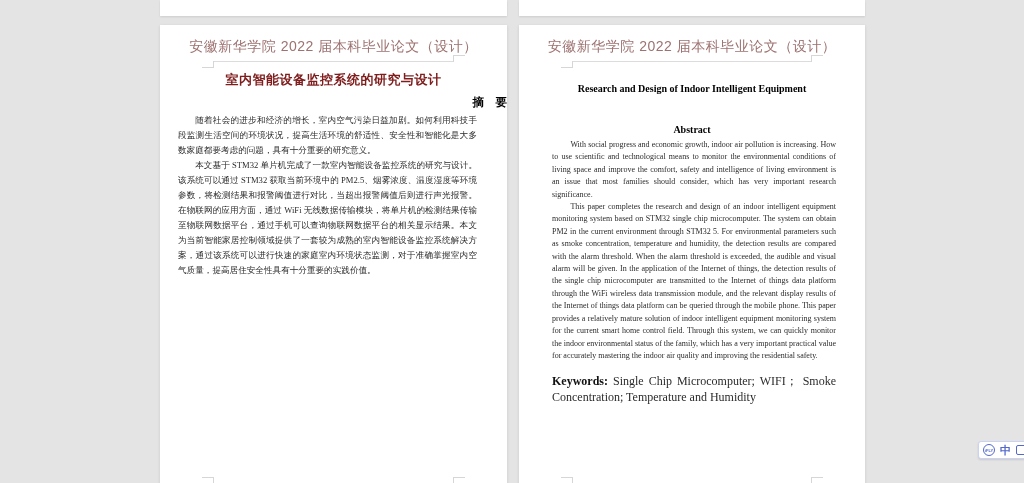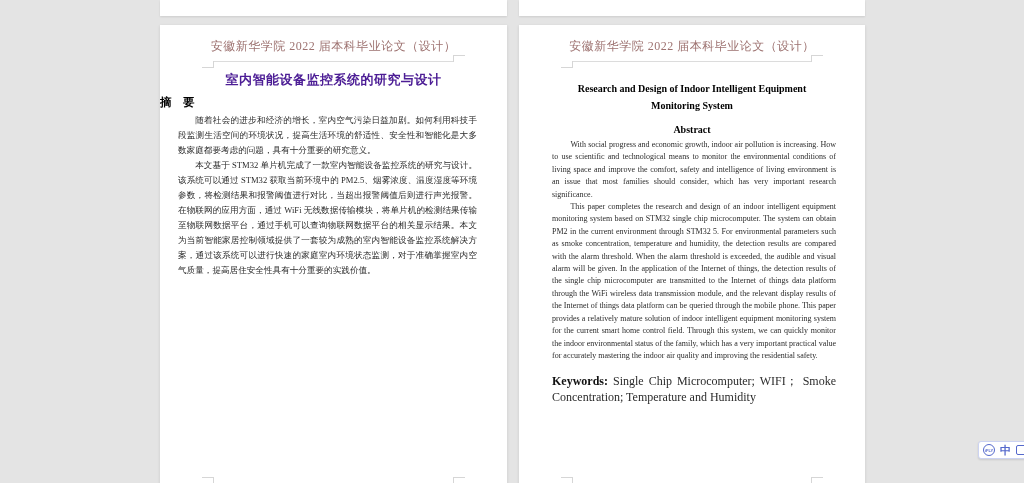--- a/index.html
+++ b/index.html
@@ -24,45 +24,45 @@
   .page {
     position: absolute; top: 25px; height: 470px; background: #ffffff;
     box-shadow: 0 1px 3px rgba(0,0,0,0.12);
     overflow: hidden;
   }
   .page-left  { left: 160px; width: 347px; }
   .page-right { left: 519px; width: 346px; }
 
   .page-header {
     position: absolute; top: 13px; left: 0; right: 0;
-    text-align: center; font-size: 12px; letter-spacing: 0.5px;
-    font-family: Liberation Serif, serif;
+    text-align: center; font-size: 14px; letter-spacing: 0.5px;
+    font-family: Liberation Sans, sans-serif;
   }
 
   
   .header-rule { position: absolute; top: 36px; left: 53px; right: 53px; height: 1px; background: #dcdcdc; }
   .mark { position: absolute; background: #d6d6d6; }
   .m-tl-v { left: 53px;  top: 36px;  width: 1px;  height: 7px; }
   .m-tl-h { left: 42px;  top: 42px;  width: 11px; height: 1px; }
   .m-tr-v { right: 53px; top: 30px;  width: 1px;  height: 7px; }
   .m-tr-h { right: 42px; top: 30px;  width: 11px; height: 1px; }
   .m-bl-h { left: 42px;  top: 452px; width: 11px; height: 1px; }
   .m-bl-v { left: 53px;  top: 452px; width: 1px;  height: 18px; }
   .m-br-h { right: 42px; top: 452px; width: 11px; height: 1px; }
   .m-br-v { right: 53px; top: 452px; width: 1px;  height: 18px; }
 
   
   .cn-title {
     position: absolute; top: 46px; left: 0; right: 0;
-    text-align: center; font-size: 13px; font-weight: bold; color: #4c1d95;
+    text-align: center; font-size: 13px; font-weight: bold; color: #7f1d1d;
     letter-spacing: 0.5px;
   }
   .cn-abs-heading {
     position: absolute; top: 70px; left: 0; right: 0;
-    text-align: left; font-size: 11.5px; font-weight: bold; color: #000;
+    text-align: right; font-size: 11.5px; font-weight: bold; color: #000;
   }
   .cn-body {
     position: absolute; top: 88px; left: 18px; right: 30px;
     font-family: "Liberation Serif", "DejaVu Serif", serif;
     font-size: 8.6px; line-height: 15px; color: #2b2b2b;
     text-align: justify;
   }
   .cn-body p { text-indent: 2em; }
   .cn-keywords { margin-top: 14px; text-indent: 0 !important; }
   .cn-keywords b { font-weight: bold; color: #111; }
@@ -149,21 +149,20 @@
     <div class="mark m-tl-h"></div>
     <div class="mark m-tr-v"></div>
     <div class="mark m-tr-h"></div>
     <div class="mark m-bl-h"></div>
     <div class="mark m-bl-v"></div>
     <div class="mark m-br-h"></div>
     <div class="mark m-br-v"></div>
 
     <div class="en-title">
       <div>Research and Design of Indoor Intelligent Equipment</div>
-      <div>Monitoring System</div>
     </div>
     <div class="en-abs-heading">Abstract</div>
     <div class="en-body">
       <p>With social progress and economic growth, indoor air pollution is increasing. How to use scientific and technological means to monitor the environmental conditions of living space and improve the comfort, safety and intelligence of living environment is an issue that most families should consider, which has very important research significance.</p>
       <p>This paper completes the research and design of an indoor intelligent equipment monitoring system based on STM32 single chip microcomputer. The system can obtain PM2 in the current environment through STM32 5. For environmental parameters such as smoke concentration, temperature and humidity, the detection results are compared with the alarm threshold. When the alarm threshold is exceeded, the audible and visual alarm will be given. In the application of the Internet of things, the detection results of the single chip microcomputer are transmitted to the Internet of things data platform through the WiFi wireless data transmission module, and the relevant display results of the Internet of things data platform can be queried through the mobile phone. This paper provides a relatively mature solution of indoor intelligent equipment monitoring system for the current smart home control field. Through this system, we can quickly monitor the indoor environmental status of the family, which has a very important practical value for accurately mastering the indoor air quality and improving the residential safety.</p>
       <p class="en-keywords"><b>Keywords:</b><span> Single Chip Microcomputer; WIFI；  Smoke Concentration; Temperature and Humidity</span></p>
     </div>
   </div>
 
   <div class="ime-bar">

